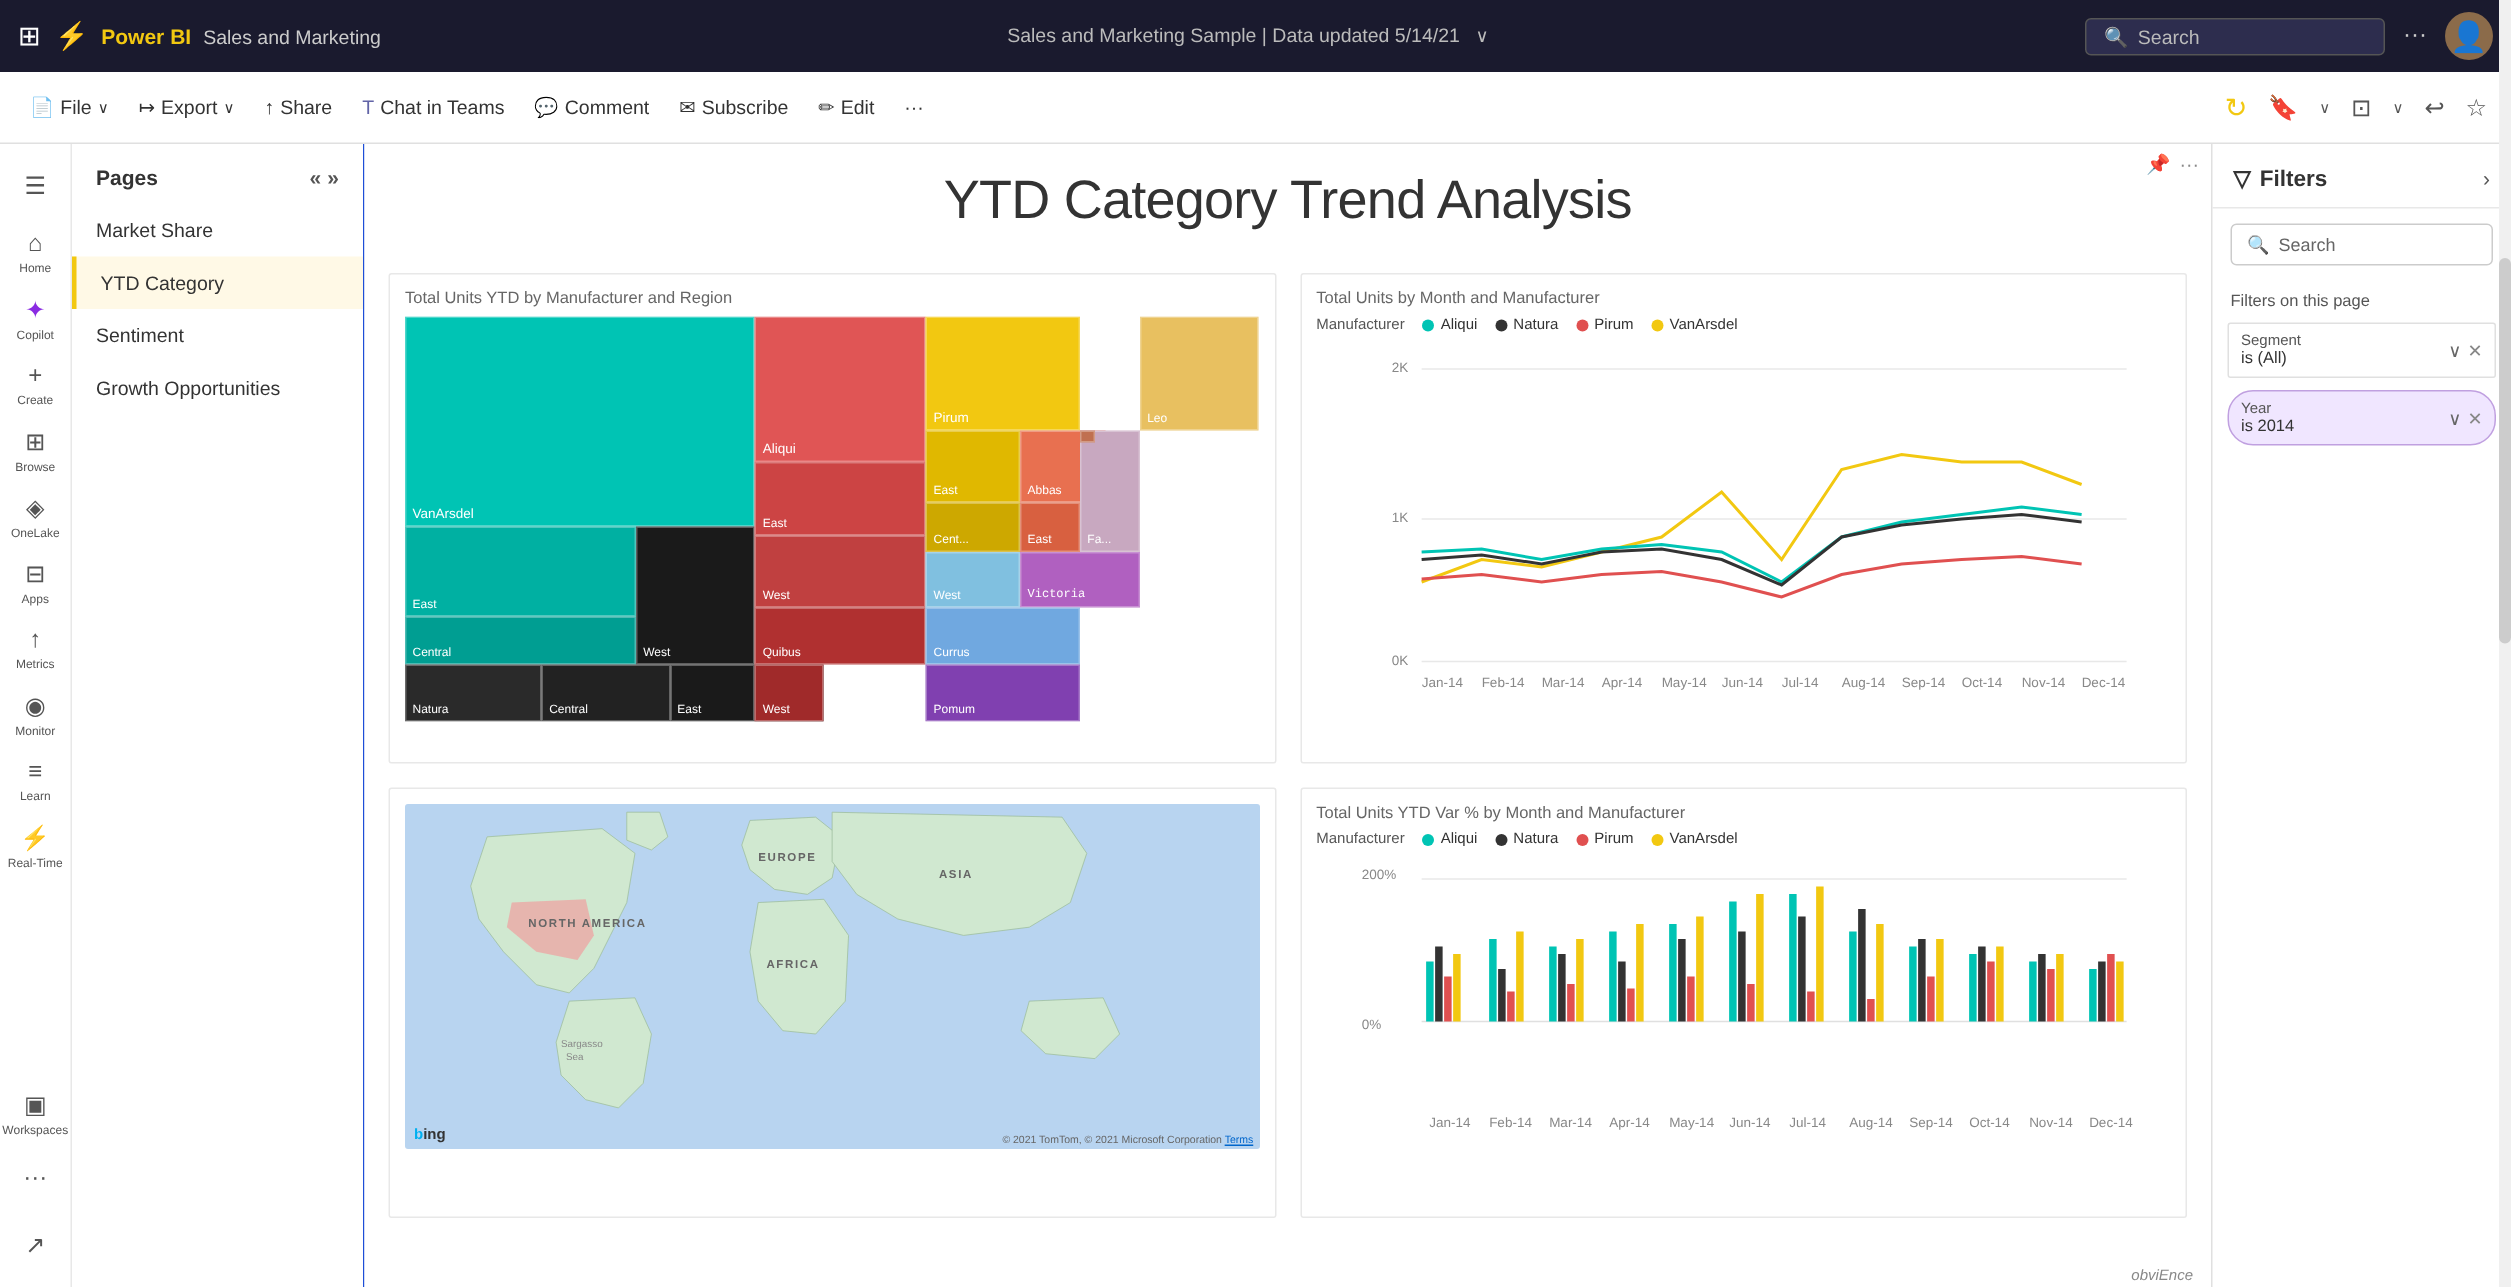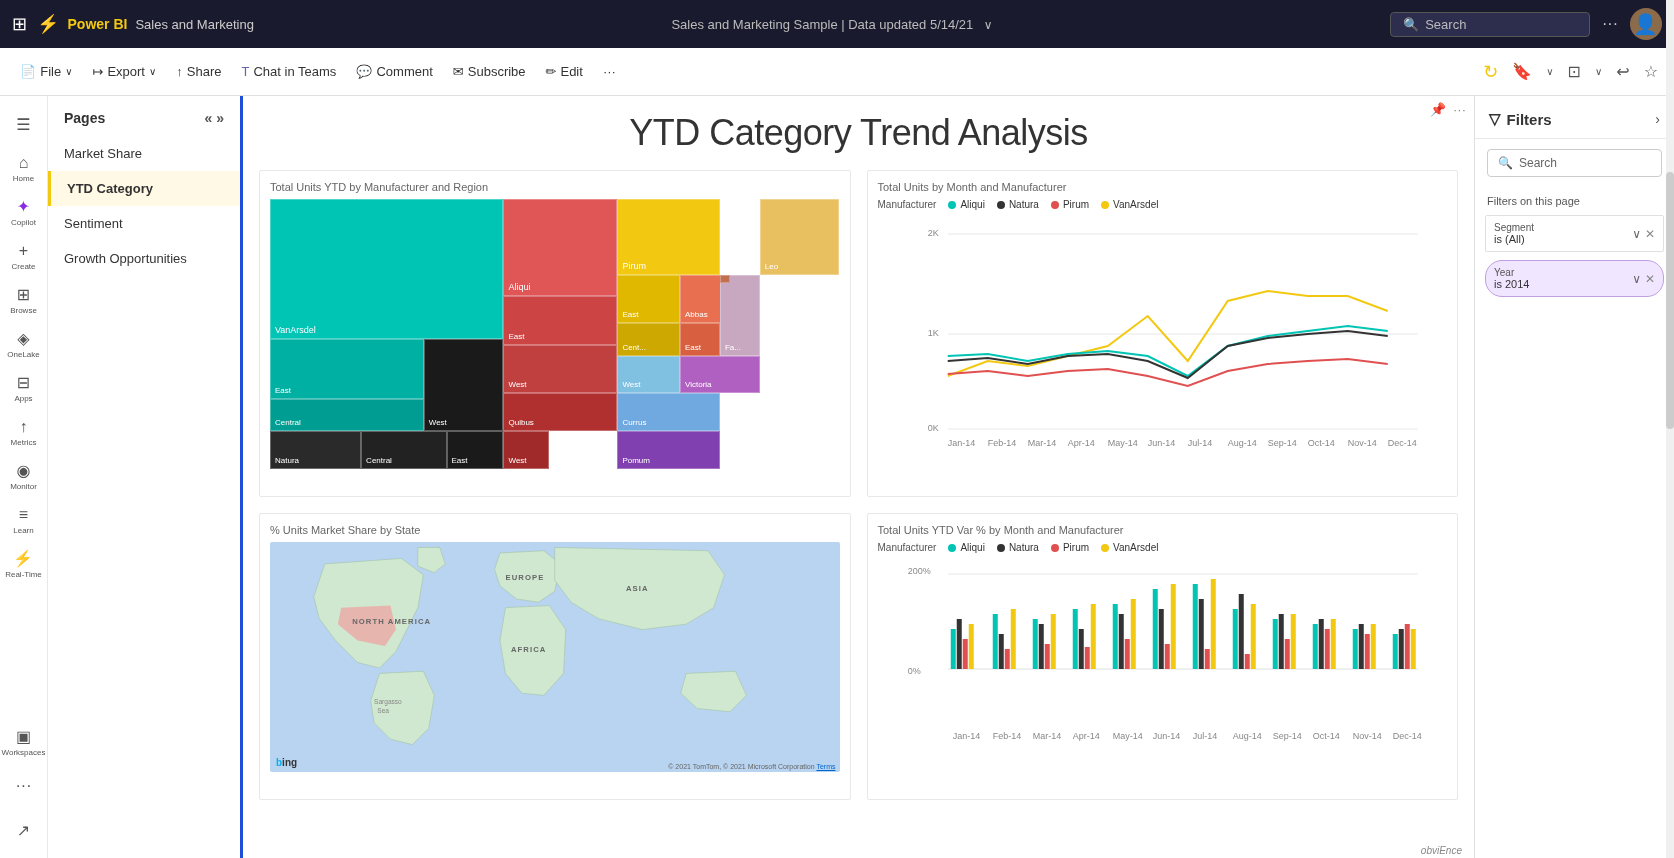--- a/index.html
+++ b/index.html
@@ -86,42 +86,42 @@
       color: #555;
       font-size: 9px;
       gap: 2px;
     }
     .sidebar-icon-item .icon-sym { font-size: 16px; }
 
     
     .pages-panel {
       width: 195px;
       background: #fff;
-      border-right: 3px solid #1d4ed8;
+      border-right: 1px solid #1d4ed8;
       flex-shrink: 0;
       display: flex;
       flex-direction: column;
     }
     .pages-header {
       display: flex; align-items: center; justify-content: space-between;
       padding: 14px 16px 10px;
       font-weight: 600; font-size: 14px; color: #333;
     }
     .pages-header .collapse-btns { display: flex; gap: 4px; color: #555; font-size: 14px; cursor: pointer; }
     .page-item {
       padding: 10px 16px;
       cursor: pointer;
       font-size: 13px;
       color: #333;
       border-radius: 0;
     }
     .page-item.active {
       background: #fff9e6;
       border-left: 3px solid #f2c811;
-      font-weight: 700;
+      font-weight: 400;
       color: #333;
     }
 
     
     .content-area {
       flex: 1;
       background: #f8f8f8;
       overflow: hidden;
       position: relative;
       display: flex;
@@ -133,21 +133,21 @@
       margin: 0;
       padding: 16px;
       overflow: hidden;
       position: relative;
     }
     .report-title {
       text-align: center;
       font-size: 36px;
       font-weight: 300;
       color: #333;
-      margin-bottom: 16px;
+      margin-bottom: 28px;
       letter-spacing: -0.5px;
     }
 
     
     .chart-grid-top {
       display: grid;
       grid-template-columns: 1fr 1fr;
       gap: 16px;
       margin-bottom: 16px;
     }
@@ -500,21 +500,21 @@
 
             <div class="tm-cell" style="left:79%;top:28%;width:7%;height:30%;background:#c8a8c0;">
               <span style="font-size:8px;">Fa...</span>
             </div>
 
             <div class="tm-cell" style="left:86%;top:0;width:14%;height:28%;background:#e8c060;">
               <span style="font-size:8px;">Leo</span>
             </div>
 
             <div class="tm-cell" style="left:72%;top:58%;width:14%;height:14%;background:#b060c0;">
-              <span style="font-size:8px;">Victoria</span>
+              <span style="font-size:8px;font-family:Liberation Mono, monospace;">Victoria</span>
             </div>
 
             <div class="tm-cell" style="left:61%;top:58%;width:11%;height:14%;background:#80c0e0;">
               <span style="font-size:8px;">West</span>
             </div>
 
             <div class="tm-cell" style="left:79%;top:28%;width:0%;height:0%;background:#c07050;">
               <span style="font-size:8px;"></span>
             </div>
 
@@ -582,21 +582,20 @@
               <text x="445" y="230" class="axis-label">Nov-14</text>
               <text x="485" y="230" class="axis-label">Dec-14</text>
             </svg>
           </div>
         </div>
       </div>
 
       <div class="chart-grid-bottom">
 
         <div class="chart-container">
-          <div class="chart-title">% Units Market Share by State</div>
           <div class="map-area" style="position:relative; overflow:hidden;">
 
             <svg width="100%" height="100%" viewBox="0 0 480 210">
 
               <rect x="0" y="0" width="480" height="210" fill="#b8d4f0"></rect>
 
               <path d="M30,20 L100,15 L120,30 L115,60 L105,80 L95,100 L80,115 L60,110 L40,90 L25,70 L20,50 Z" fill="#d0e8d0" stroke="#a0c0a0" stroke-width="0.5"></path>
 
               <path d="M115,5 L135,5 L140,20 L130,28 L115,22 Z" fill="#d0e8d0" stroke="#a0c0a0" stroke-width="0.5"></path>
 

